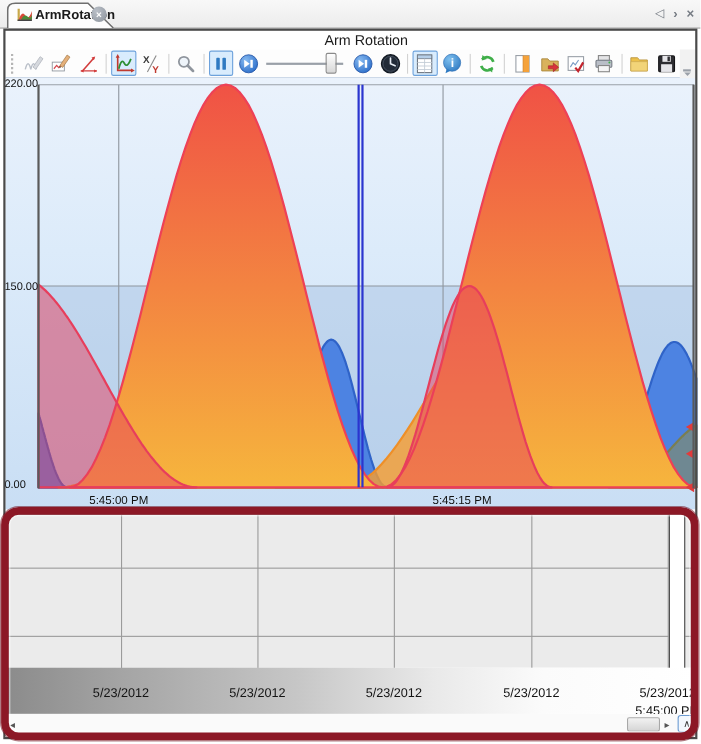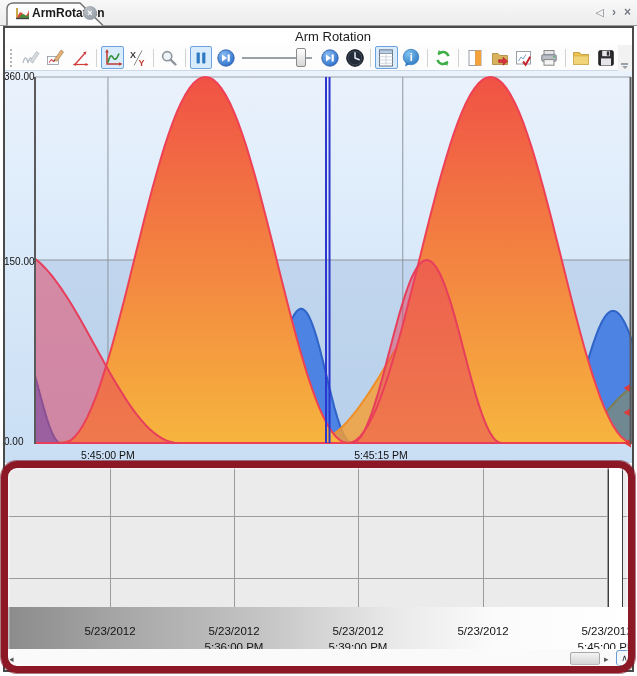--- a/index.html
+++ b/index.html
@@ -317,48 +317,46 @@
       <path d="M35.0,443 L35.0,258.7 L37.1,260.4 L39.1,262.1 L41.2,264.0 L43.2,266.0 L45.3,268.2 L47.3,270.4 L49.4,272.8 L51.4,275.2 L53.5,277.8 L55.5,280.5 L57.6,283.3 L59.6,286.2 L61.7,289.1 L63.7,292.2 L65.8,295.3 L67.8,298.5 L69.9,301.8 L71.9,305.1 L74.0,308.6 L76.0,312.0 L78.1,315.5 L80.1,319.1 L82.2,322.7 L84.2,326.3 L86.3,330.0 L88.3,333.7 L90.4,337.4 L92.4,341.2 L94.5,344.9 L96.5,348.6 L98.6,352.4 L100.6,356.1 L102.7,359.8 L104.7,363.5 L106.8,367.1 L108.8,370.8 L110.9,374.4 L112.9,377.9 L115.0,381.4 L117.0,384.9 L119.1,388.3 L121.1,391.6 L123.2,394.9 L125.2,398.1 L127.3,401.2 L129.3,404.3 L131.4,407.2 L133.4,410.1 L135.5,412.8 L137.5,415.5 L139.6,418.0 L141.6,420.5 L143.7,422.8 L145.7,425.1 L147.8,427.2 L149.8,429.2 L151.9,431.0 L153.9,432.8 L156.0,434.4 L158.0,435.9 L160.1,437.2 L162.1,438.4 L164.2,439.5 L166.2,440.4 L168.3,441.2 L170.3,441.8 L172.4,442.3 L174.4,442.7 L176.5,442.9 L178.5,443.0 L178.5,443 Z" fill="rgba(231,62,92,0.5)" stroke="#e73e5c" stroke-width="2" stroke-linejoin="round"></path>
       <path d="M351.9,443 L351.9,443.0 L354.1,442.6 L356.2,441.5 L358.3,439.7 L360.5,437.2 L362.6,433.9 L364.8,430.0 L366.9,425.5 L369.0,420.4 L371.2,414.7 L373.3,408.5 L375.4,401.9 L377.6,394.9 L379.7,387.5 L381.8,379.8 L384.0,371.9 L386.1,363.8 L388.2,355.6 L390.4,347.4 L392.5,339.2 L394.7,331.1 L396.8,323.2 L398.9,315.5 L401.1,308.1 L403.2,301.1 L405.3,294.5 L407.5,288.3 L409.6,282.6 L411.7,277.5 L413.9,273.0 L416.0,269.1 L418.1,265.8 L420.3,263.3 L422.4,261.5 L424.6,260.4 L426.7,260.0 L428.8,260.4 L431.0,261.5 L433.1,263.3 L435.2,265.8 L437.4,269.1 L439.5,273.0 L441.6,277.5 L443.8,282.6 L445.9,288.3 L448.0,294.5 L450.2,301.1 L452.3,308.1 L454.5,315.5 L456.6,323.2 L458.7,331.1 L460.9,339.2 L463.0,347.4 L465.1,355.6 L467.3,363.8 L469.4,371.9 L471.5,379.8 L473.7,387.5 L475.8,394.9 L477.9,401.9 L480.1,408.5 L482.2,414.7 L484.4,420.4 L486.5,425.5 L488.6,430.0 L490.8,433.9 L492.9,437.2 L495.0,439.7 L497.2,441.5 L499.3,442.6 L501.4,443.0 L501.4,443 Z" fill="rgba(231,62,92,0.5)" stroke="#e73e5c" stroke-width="2" stroke-linejoin="round"></path>
       <rect x="325.02000000000004" y="77" width="2" height="366" fill="#2b35cf"></rect>
       <rect x="328.52000000000004" y="77" width="2" height="366" fill="#2b35cf"></rect>
       <polygon points="631,383.6 631,392.6 623.5,388.1" fill="#e23b3b"></polygon>
       <polygon points="631,408 631,417 623.5,412.5" fill="#e23b3b"></polygon>
       <polygon points="631,438.5 631,447.5 623.5,443" fill="#e23b3b"></polygon>
       <rect x="34" y="77" width="2" height="367" fill="#5a5a5a"></rect>
       <rect x="629.5" y="77" width="2" height="367" fill="#5a5a5a"></rect>
     </svg>
-  <div class="ylab" style="top:71px;">360.00</div>
+  <div class="ylab" style="top:71px;">220.00</div>
   <div class="ylab" style="top:256px;">150.00</div>
   <div class="ylab" style="top:436px;">0.00</div>
   <div class="xlab" id="xlab0" style="left: 107.956px;">5:45:00 PM</div>
-  <div class="xlab" id="xlab1" style="left: 381px;">5:45:15 PM</div>
+  <div class="xlab" id="xlab1" style="left: 420px;">5:45:15 PM</div>
 
   <div class="overview">
     <div class="ovgrid" id="ovgrid">
         <div class="vline" style="left: 602px;"></div>
         <div class="vline" style="left: 478px;"></div>
         <div class="vline" style="left: 353px;"></div>
         <div class="vline" style="left: 229px;"></div>
         <div class="vline" style="left: 105px;"></div>
       <div class="hline" style="top:48px;"></div>
       <div class="hline" style="top:110px;"></div>
       <div class="narrowcol"></div>
     </div>
     <div class="band" id="ovband">
         <div class="col-label" style="left: 105px;">
           <div>5/23/2012</div>
         </div>
         <div class="col-label" style="left: 229px;">
           <div>5/23/2012</div>
-          <div>5:36:00 PM</div>
         </div>
         <div class="col-label" style="left: 353px;">
           <div>5/23/2012</div>
-          <div>5:39:00 PM</div>
         </div>
         <div class="col-label" style="left: 478px;">
           <div>5/23/2012</div>
         </div>
         <div class="col-label" style="left: 602px;">
           <div>5/23/2012</div>
           <div>5:45:00 PM</div>
         </div>
       </div>
   </div>

